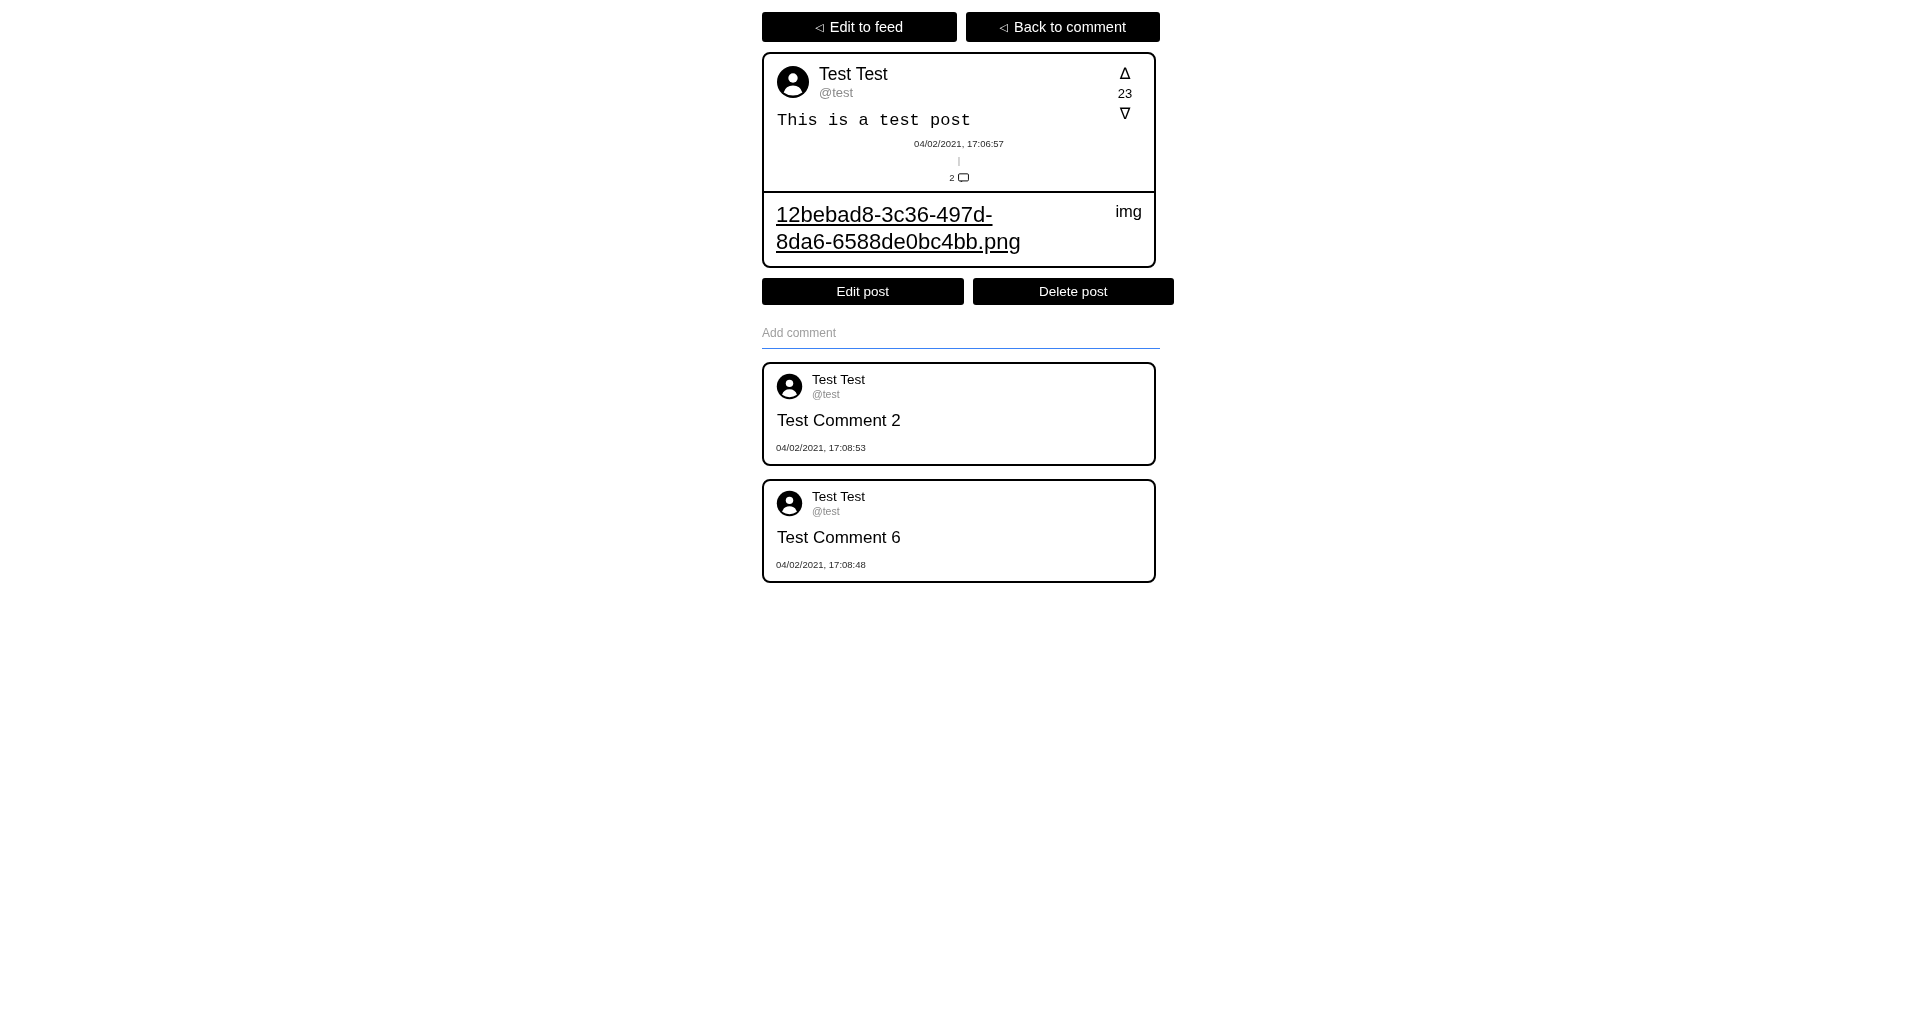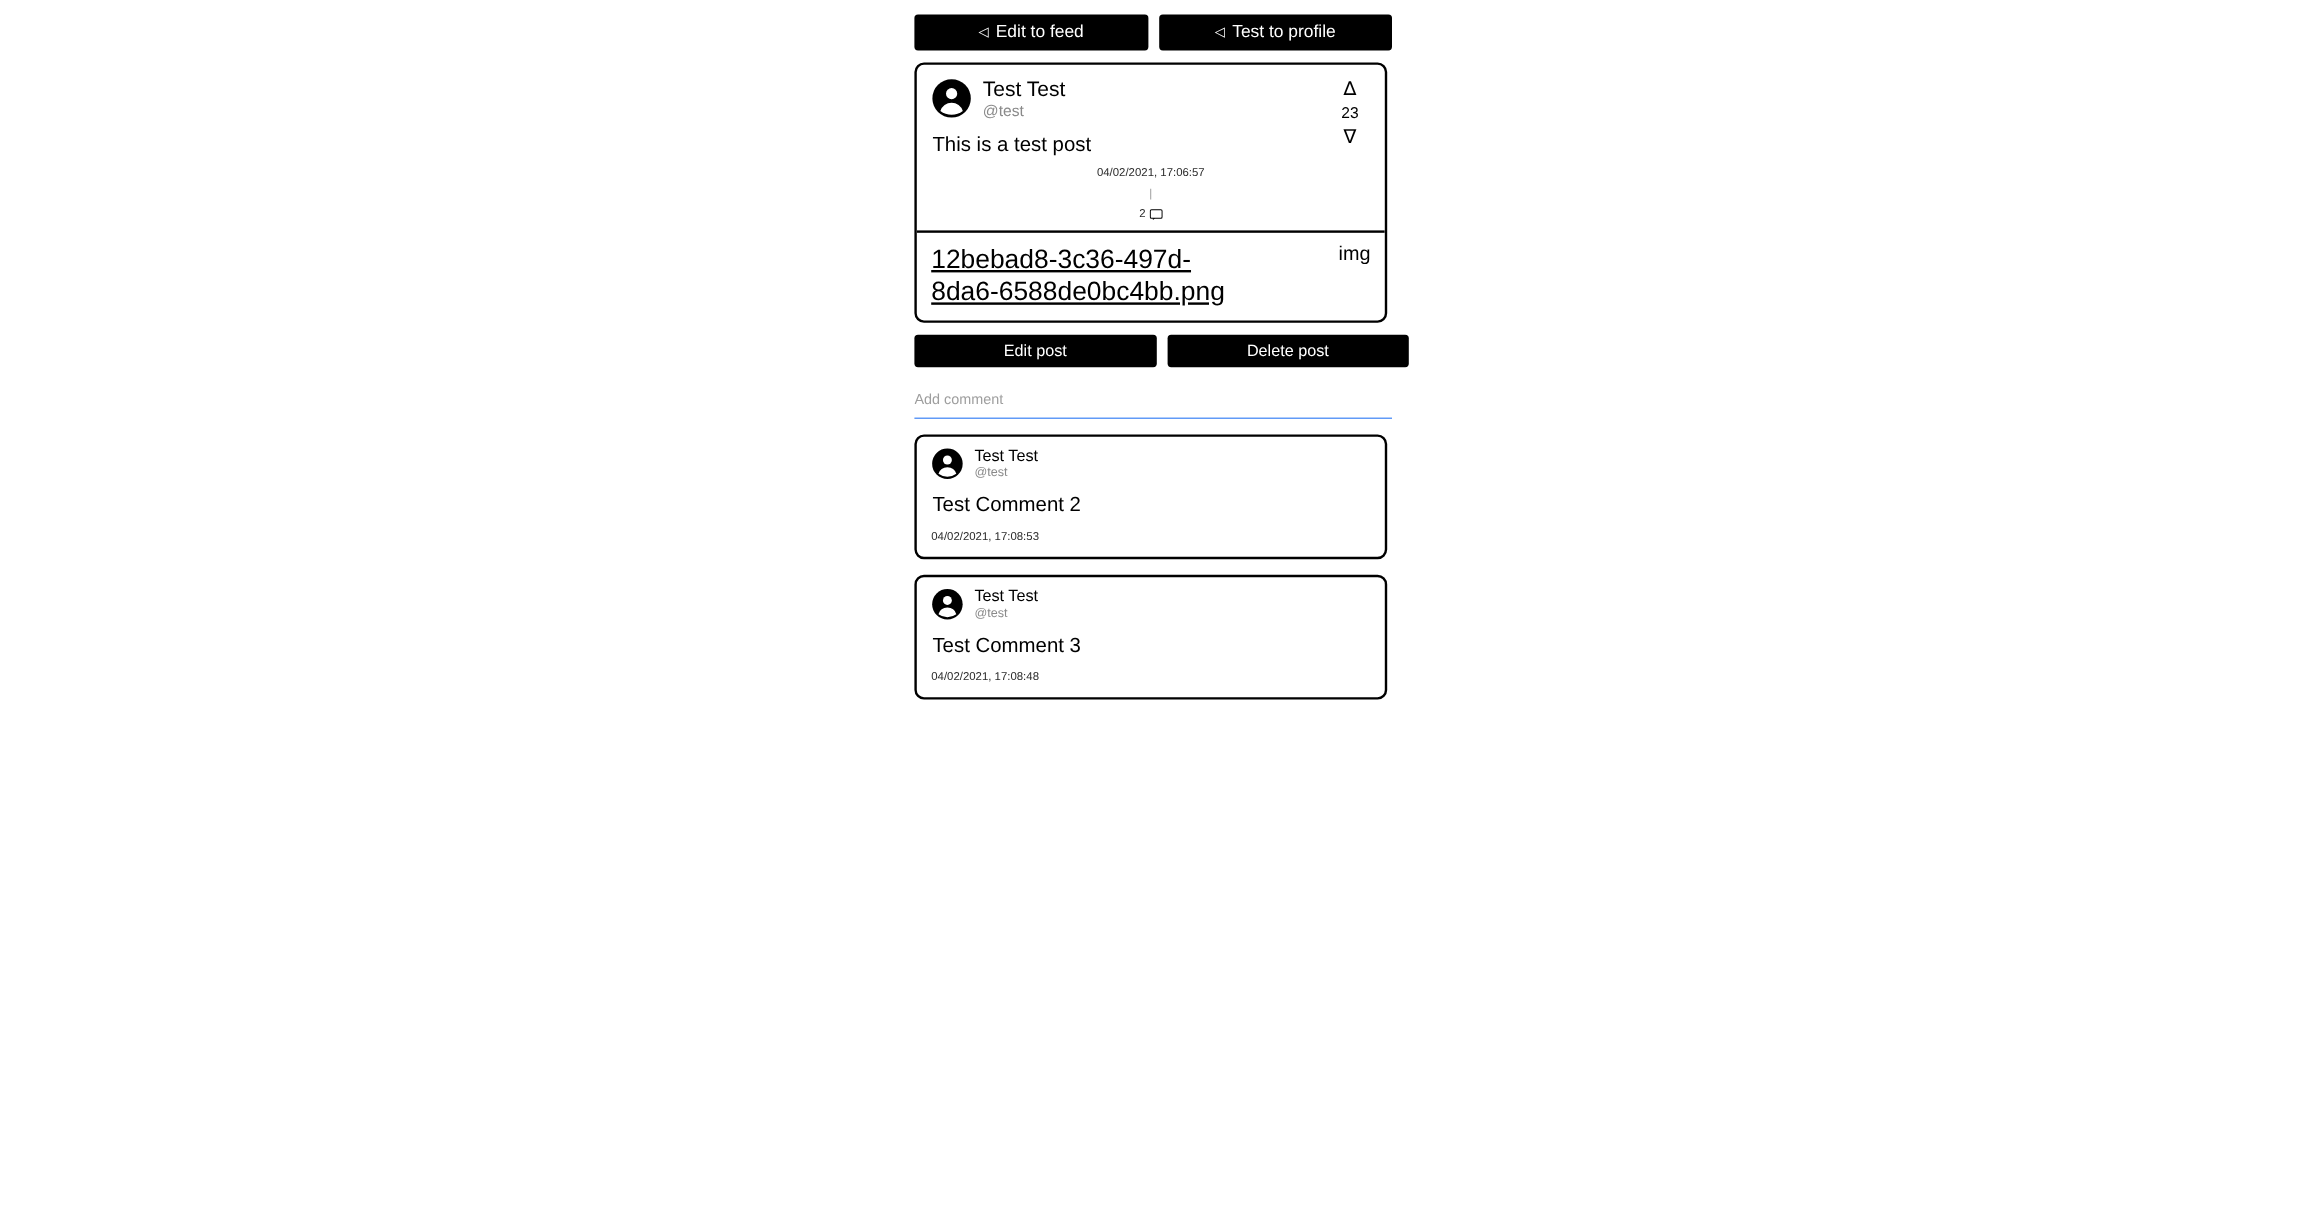--- a/index.html
+++ b/index.html
@@ -91,20 +91,21 @@
   .author-handle {
     font-size: 13px;
     color: #8a8a8a;
     margin-top: 3px;
   }
   .post-body {
     font-size: 17px;
     margin-top: 11px;
     margin-left: 1px;
     color: #000;
+    font-family: Liberation Mono, monospace;
   }
   .post-meta {
     margin-top: 8px;
     font-size: 9.5px;
     color: #2b2b2b;
     display: flex;
     align-items: center;
     gap: 6px;
     flex-direction: column;
   }
@@ -231,21 +232,21 @@
 <div class="page">
   <div class="column">
 
     <div class="nav-row">
       <button class="nav-btn">
         <span class="tri">◁</span>
         <span>Edit to feed</span>
       </button>
       <button class="nav-btn">
         <span class="tri">◁</span>
-        <span>Test to profile</span>
+        <span>Back to comment</span>
       </button>
     </div>
 
     <div class="post-card">
       <div class="post-main">
         <div class="author-row">
           <span class="avatar">
             <svg width="34" height="34" viewBox="0 0 24 24" aria-hidden="true">
               <circle cx="12" cy="12" r="11.3" fill="#000000"></circle>
               <circle cx="12" cy="9.2" r="3.3" fill="#ffffff"></circle>
@@ -323,20 +324,20 @@
               <circle cx="12" cy="12" r="11.3" fill="#000000"></circle>
               <circle cx="12" cy="9.2" r="3.3" fill="#ffffff"></circle>
               <path d="M5.4 19.4a6.9 6.9 0 0 1 13.2 0 11 11 0 0 1-13.2 0z" fill="#ffffff"></path>
             </svg>
           </span>
           <span class="author-names">
             <span class="comment-author-name">Test Test</span>
             <span class="comment-author-handle">@test</span>
           </span>
         </div>
-        <div class="comment-body">Test Comment 3</div>
+        <div class="comment-body">Test Comment 6</div>
         <div class="comment-date">04/02/2021, 17:08:48</div>
       </div>
 
     </div>
 
   </div>
 </div>
 
 </body></html>

